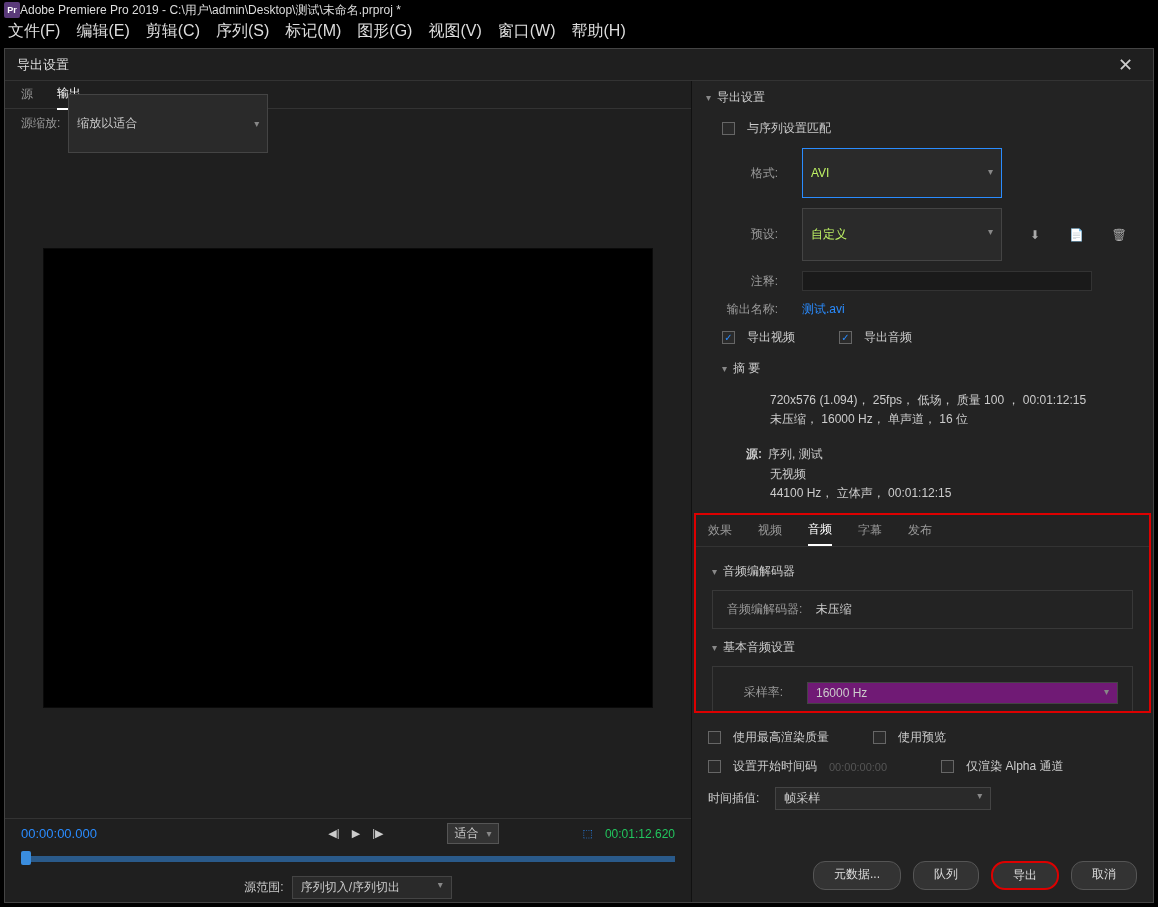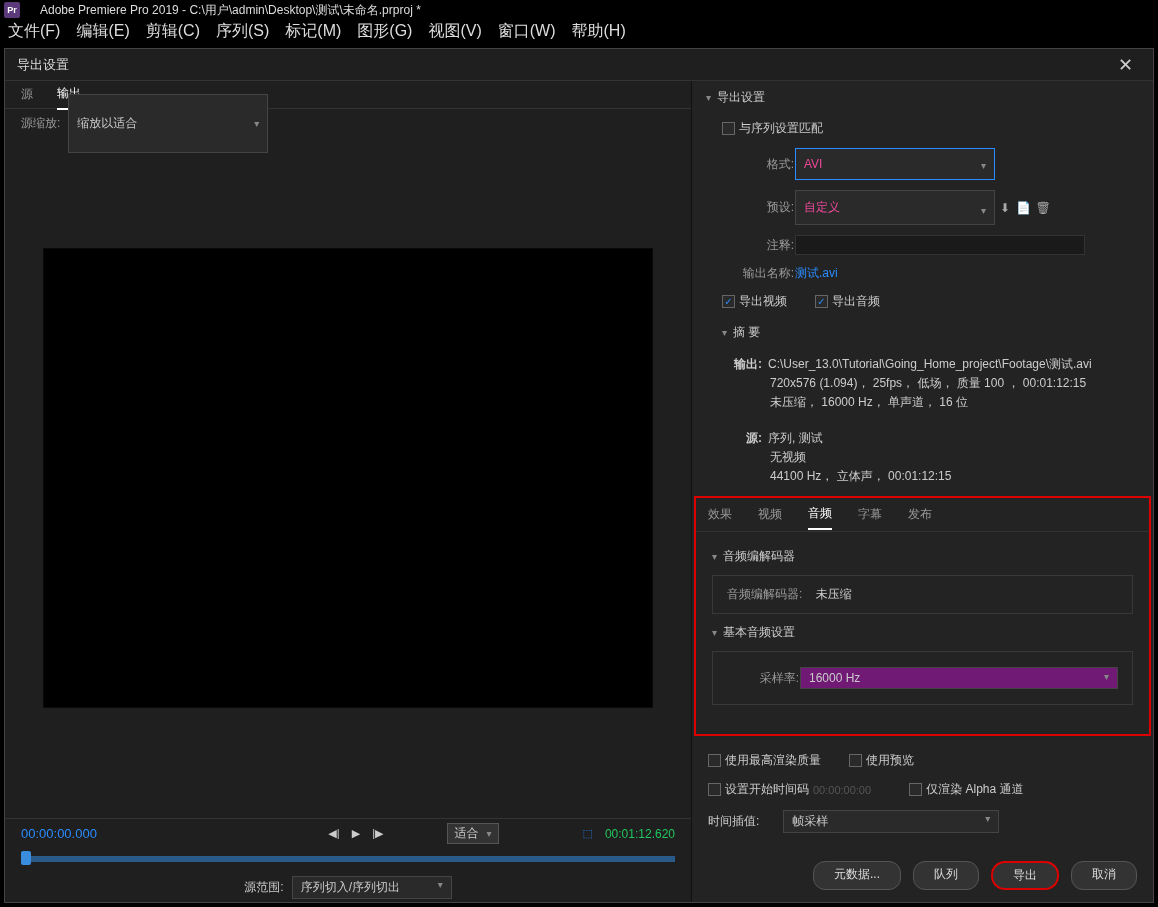--- a/index.html
+++ b/index.html
@@ -1,18 +1,18 @@
 <!DOCTYPE html>
 <html><head>
 <meta charset="utf-8">
 <style>
 * { margin: 0; padding: 0; box-sizing: border-box; font-family: "Microsoft YaHei", Arial, sans-serif; }
 body { background: #000; color: #ccc; font-size: 12px; width: 1158px; height: 907px; overflow: hidden; }
 .title-bar { height: 20px; background: #000; display: flex; align-items: center; padding: 0 4px; }
-.app-icon { width: 16px; height: 16px; background: #5a3a7a; color: #fff; font-size: 9px; display: flex; align-items: center; justify-content: center; border-radius: 2px; margin-right: 20px; font-weight: bold; }
+.app-icon { width: 16px; height: 16px; background: #5a3a7a; color: #fff; font-size: 9px; display: flex; align-items: center; justify-content: center; border-radius: 2px; margin-right: 0; font-weight: bold; }
 .title-text { color: #ddd; font-size: 12px; }
 .menu-bar { height: 22px; background: #000; display: flex; align-items: center; padding: 0 4px; gap: 8px; }
 .menu-item { color: #ddd; font-size: 16px; cursor: pointer; padding: 2px 4px; }
 .dialog { position: absolute; top: 48px; left: 4px; right: 4px; bottom: 4px; background: #1f1f1f; border: 1px solid #444; display: flex; flex-direction: column; }
 .dialog-header { height: 32px; display: flex; align-items: center; padding: 0 12px; border-bottom: 1px solid #333; justify-content: space-between; }
 .dialog-title { color: #ddd; font-size: 13px; }
 .close-x { color: #ccc; font-size: 18px; cursor: pointer; padding: 0 8px; }
 .dialog-body { flex: 1; display: flex; overflow: hidden; }
 .left-panel { width: 687px; background: #1f1f1f; display: flex; flex-direction: column; border-right: 1px solid #111; }
 .right-panel { flex: 1; background: #232323; display: flex; flex-direction: column; }
@@ -30,43 +30,43 @@
 .play-btn { color: #ccc; cursor: pointer; font-size: 11px; }
 .fit-dd { background: #333; border: 1px solid #555; color: #ccc; padding: 1px 6px; display: flex; align-items: center; gap: 4px; cursor: pointer; }
 .timeline { height: 24px; padding: 0 16px; position: relative; }
 .timeline-track { height: 6px; background: #2a5a8a; margin-top: 8px; position: relative; }
 .timeline-handle { position: absolute; left: 0; top: -5px; width: 10px; height: 14px; background: #3a8dde; border-radius: 2px; }
 .source-range { height: 30px; display: flex; align-items: center; padding: 0 16px; justify-content: center; gap: 8px; }
 .range-dd { background: #2a2a2a; border: 1px solid #444; color: #ccc; padding: 2px 8px; width: 160px; display: flex; justify-content: space-between; cursor: pointer; }
 .section-header { display: flex; align-items: center; padding: 8px 14px; gap: 6px; color: #ccc; cursor: pointer; }
 .chev { font-size: 10px; color: #888; }
 .settings-body { padding: 0 24px 0 30px; }
-.cbx-row { display: flex; align-items: center; padding: 6px 0; gap: 4px; }
+.cbx-row { display: flex; align-items: center; padding: 6px 0; gap: 12px; }
 .cbx { width: 13px; height: 13px; border: 1px solid #666; background: #2a2a2a; display: inline-flex; align-items: center; justify-content: center; font-size: 10px; color: #2a8cff; cursor: pointer; }
 .cbx.checked::after { content: "✓"; }
-.form-row { display: flex; align-items: center; padding: 5px 0; gap: 1px; margin-left: 16px; }
+.form-row { display: flex; align-items: center; padding: 5px 0; gap: 24px; }
 .form-label { color: #999; min-width: 56px; text-align: right; }
-.dd { background: #2a2a2a; border: 1px solid #444; color: #ec4899; padding: 8px 8px; flex: 1; max-width: 200px; display: flex; justify-content: space-between; cursor: pointer; align-items: flex-end; }
+.dd { background: #2a2a2a; border: 1px solid #444; color: #bef264; padding: 17px 8px; flex: 1; max-width: 200px; display: flex; justify-content: space-between; cursor: pointer; }
 .dd.hl { border-color: #2a8cff; }
 .link-txt { color: #2a8cff; cursor: pointer; }
 .icon-btn { width: 18px; height: 18px; display: inline-flex; align-items: center; justify-content: center; color: #aaa; cursor: pointer; }
 .comment-field { flex: 1; max-width: 290px; background: #1a1a1a; border: 1px solid #333; height: 20px; }
 .summary-block { padding: 6px 0 10px 0; font-size: 12px; color: #ccc; line-height: 1.6; }
 .summary-label { font-weight: bold; display: inline-block; width: 40px; text-align: right; margin-right: 6px;}
 .tabs-row { height: 34px; border-bottom: 1px solid #333; display: flex; align-items: center; padding: 0 12px; gap: 26px; }
 .red-box { border: 2px solid #d00; margin: 0 2px; flex: 1; display: flex; flex-direction: column; overflow: hidden; }
 .audio-section { padding: 12px 16px; }
 .audio-box { border: 1px solid #383838; padding: 10px 14px; margin: 6px 0; }
 .sample-dd { background: #701a75; border: 1px solid #444; color: #ccc; padding: 3px 8px; flex: 1; display: flex; justify-content: space-between; cursor: pointer; }
 .bottom-opts { padding: 10px 16px; }
-.time-interp-row { display: flex; align-items: center; padding: 6px 0; gap: 24px; }
+.time-interp-row { display: flex; align-items: center; padding: 6px 0; gap: 16px; }
 .time-interp-dd { background: #2a2a2a; border: 1px solid #444; color: #ccc; padding: 2px 8px; width: 216px; display: flex; justify-content: space-between; cursor: pointer; }
 .dim-tc { color: #555; font-size: 11px; }
 .footer-btns { display: flex; justify-content: flex-end; padding: 12px 16px; gap: 12px; }
-.btn { background: #333; border: 1px solid #555; color: #ddd; padding: 4px 20px; border-radius: 12px; cursor: pointer; font-size: 12px; }
+.btn { background: #333; border: 1px solid #555; color: #ddd; padding: 4px 20px; border-radius: 12px; cursor: pointer; font-size: 12px; margin-top: 23px; }
 .btn-hl { border: 2px solid #d00; border-radius: 14px; }
 .caret::after { content: "▾"; font-size: 10px; color: #888; margin-left: 4px; }
 </style>
 </head>
 <body>
 
 <div class="title-bar">
   <div class="app-icon">Pr</div>
   <div class="title-text">Adobe Premiere Pro 2019 - C:\用户\admin\Desktop\测试\未命名.prproj *</div>
 </div>
@@ -168,21 +168,20 @@
           <span>导出视频</span>
           <span style="width:20px"></span>
           <span class="cbx checked"></span>
           <span>导出音频</span>
         </div>
         <div class="section-header" style="padding-left:0">
           <span class="chev">▾</span>
           <span>摘 要</span>
         </div>
         <div class="summary-block">
-          <div><span class="summary-label">输出:</span><span>C:\User_13.0\Tutorial\Going_Home_project\Footage\测试.avi</span></div>
           <div style="padding-left:48px">720x576 (1.094)， 25fps， 低场， 质量 100 ， 00:01:12:15</div>
           <div style="padding-left:48px">未压缩， 16000 Hz， 单声道， 16 位</div>
         </div>
         <div class="summary-block">
           <div><span class="summary-label">源:</span><span>序列, 测试</span></div>
           <div style="padding-left:48px">无视频</div>
           <div style="padding-left:48px">44100 Hz， 立体声， 00:01:12:15</div>
         </div>
       </div>
 

